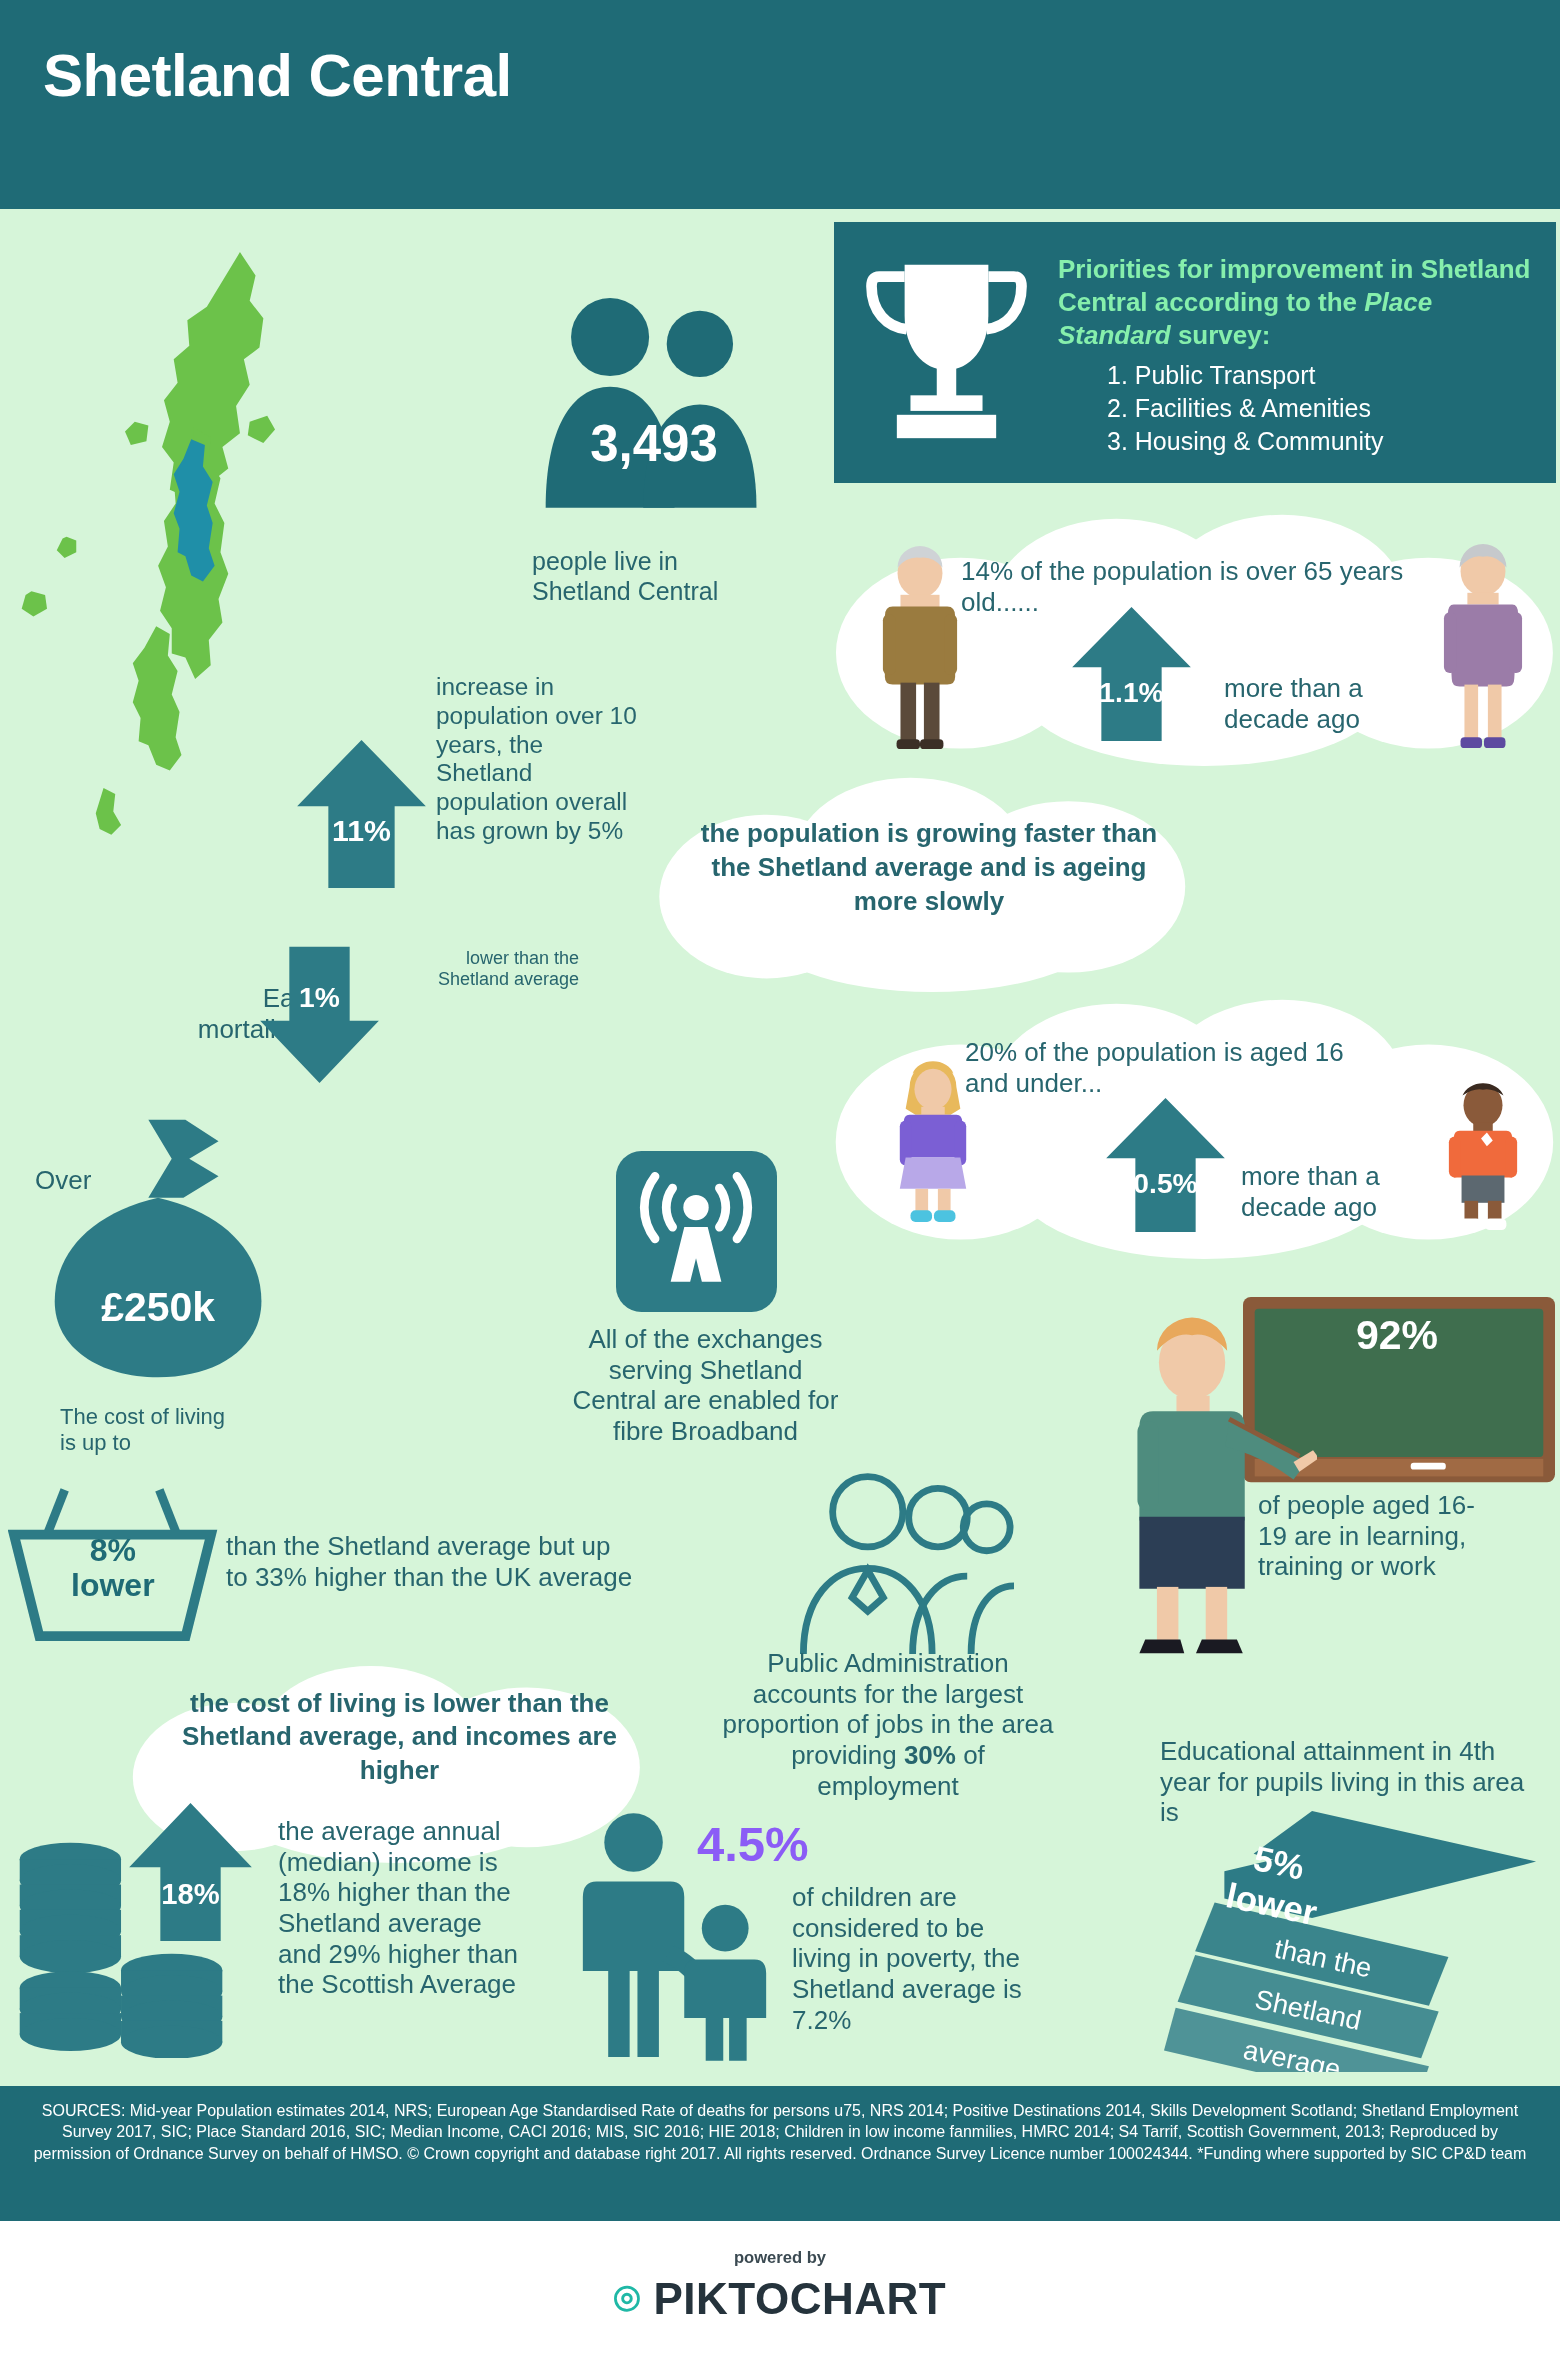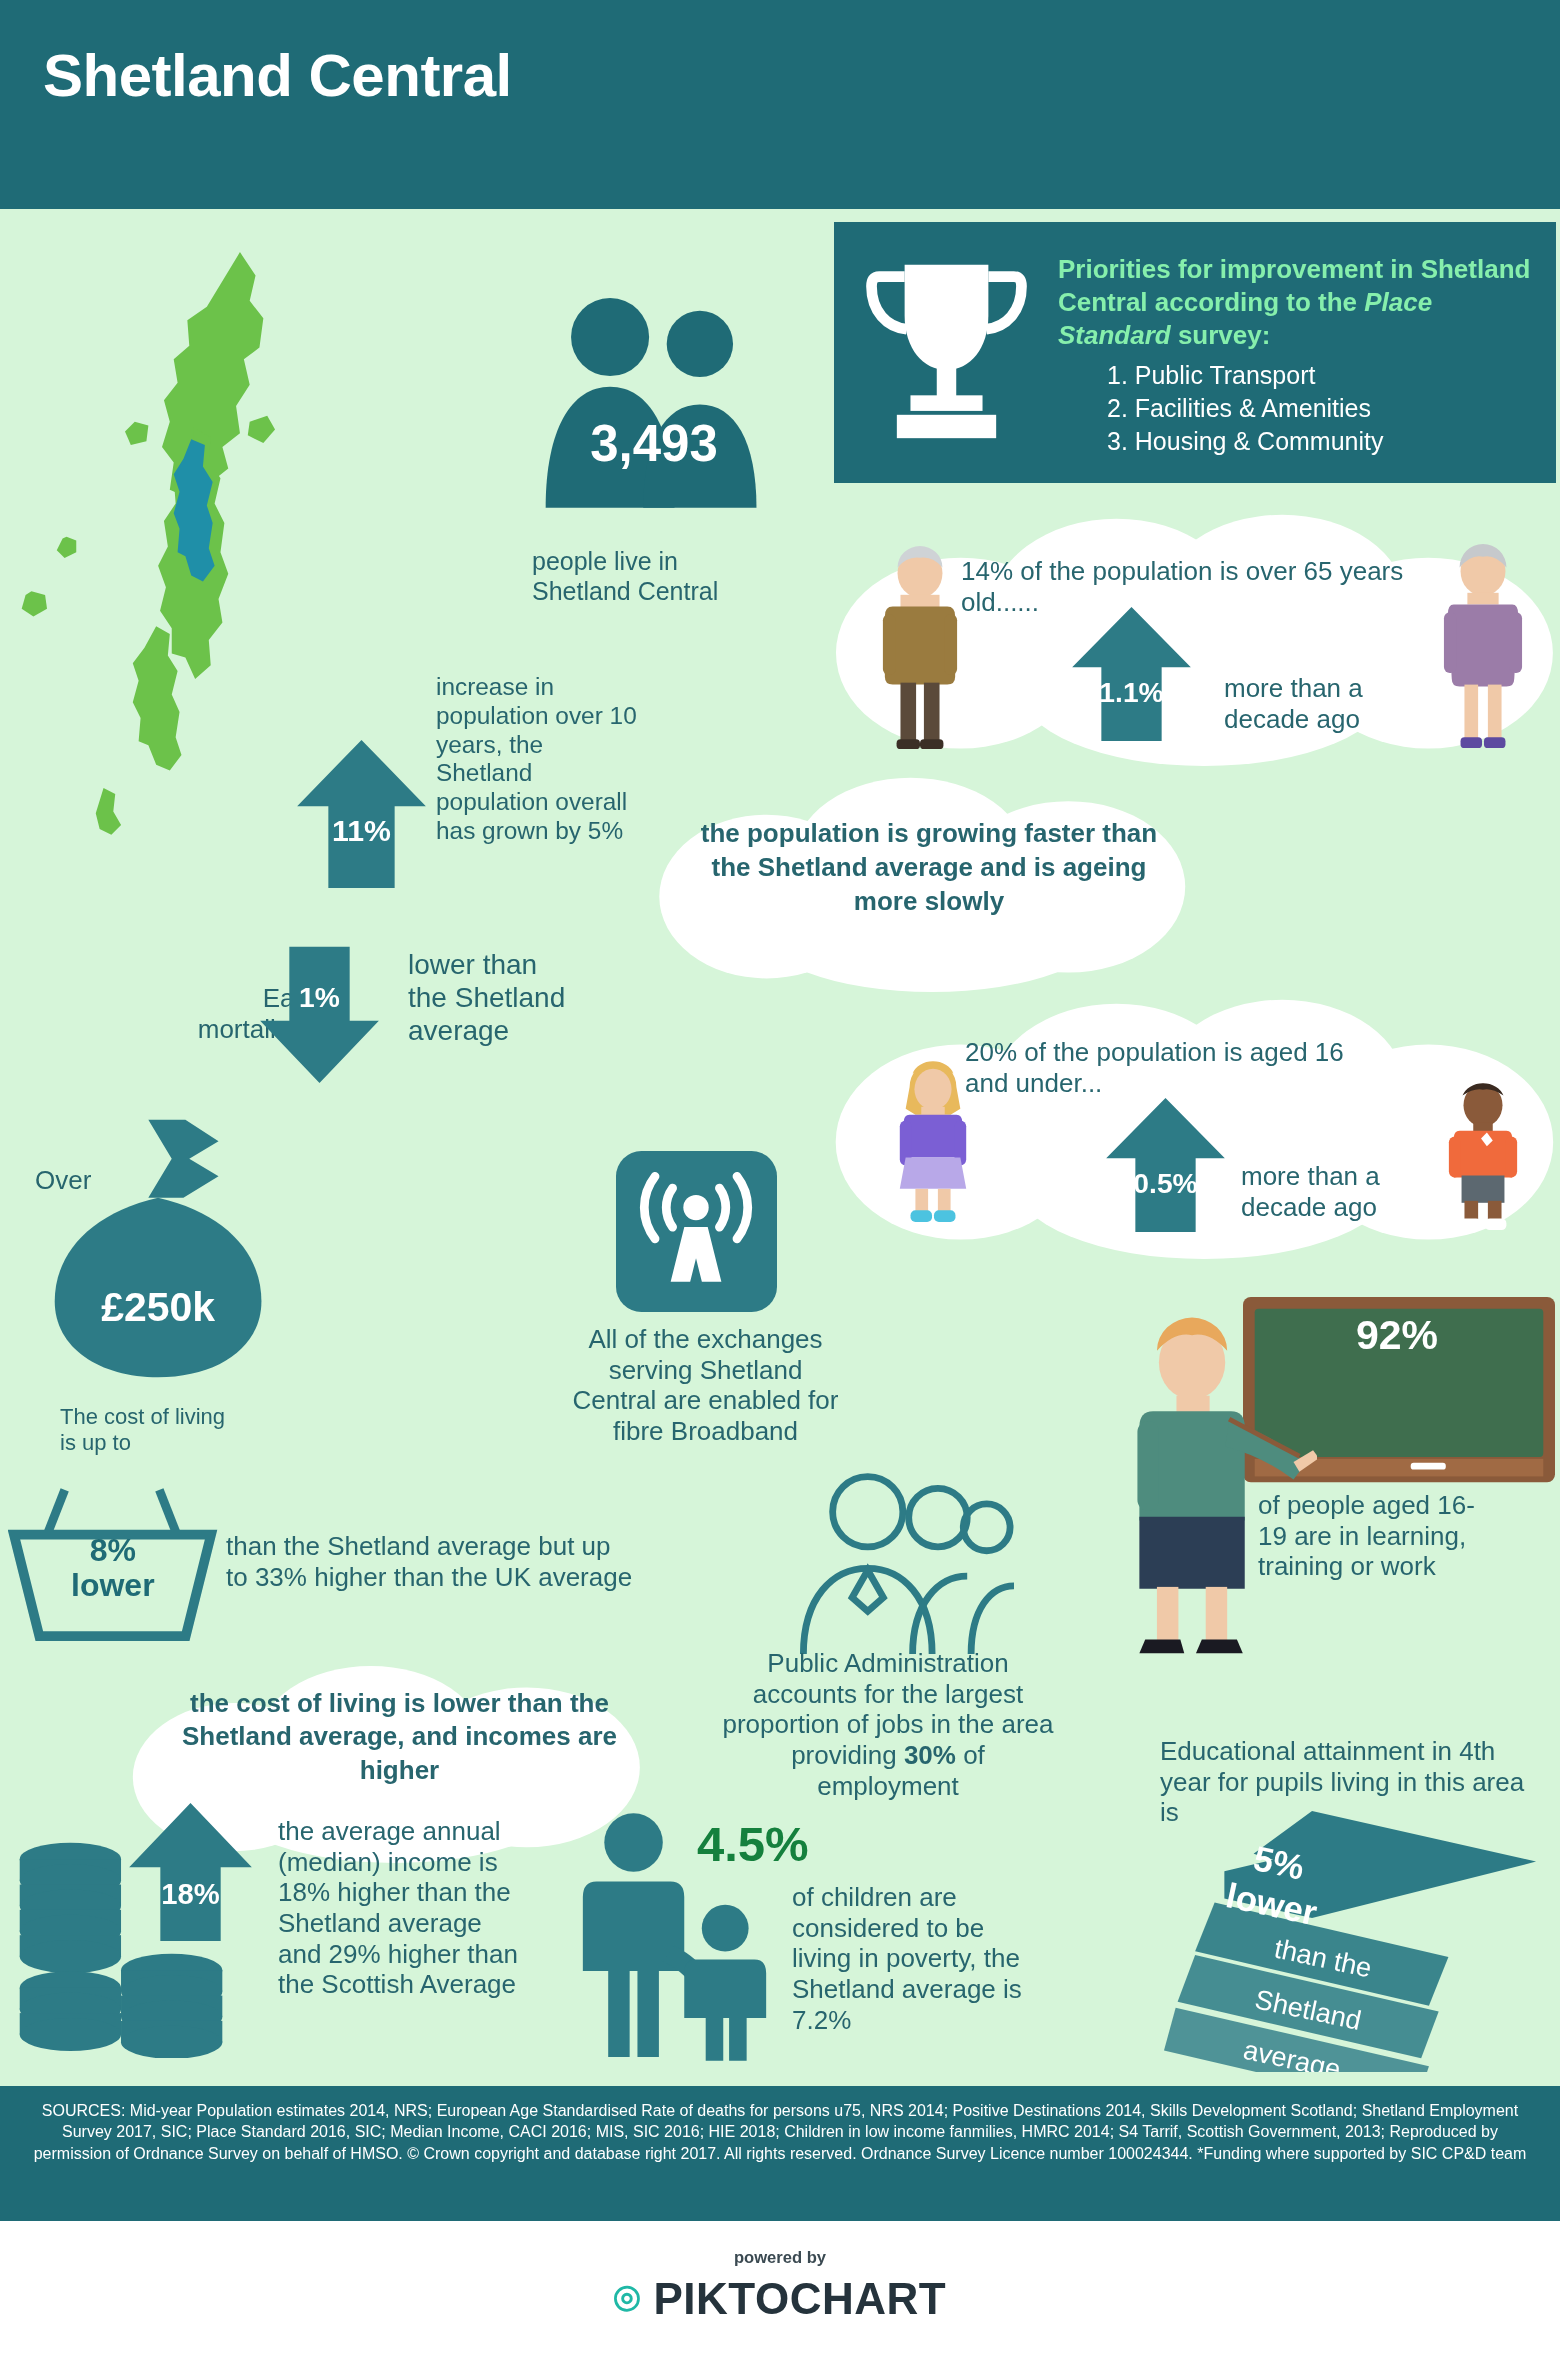--- a/index.html
+++ b/index.html
@@ -212,21 +212,21 @@
   </div>
   <div class="txt bold" style="left:700px; top:817px; width:458px; text-align:center; font-size:26px; line-height:1.3;">the population is growing faster than the Shetland average and is ageing more slowly</div>
 
   <div class="txt" style="left:166px; top:983px; width:156px; text-align:right; font-size:26px;">Early mortality is</div>
   <div class="arrow" style="left:256px; top:941px;">
     <svg width="127" height="146" viewBox="0 0 130 150">
       <path d="M65 146 L126 82 H96 V6 H34 V82 H4 Z" fill="#2d7b86"></path>
       <text x="65" y="68" text-anchor="middle" fill="#ffffff" font-size="29" font-weight="bold" font-family="Liberation Sans, sans-serif">1%</text>
     </svg>
   </div>
-  <div class="txt" style="left:408px; top:948px; width:171px; font-size:28px;">lower than the Shetland average</div>
+  <div class="txt" style="left:408px; top:948px; width:171px; font-size:18px;text-align:right;">lower than the Shetland average</div>
 
   <div class="cloud" style="left:824px; top:990px;">
     <svg width="736" height="273" viewBox="0 0 755 280">
       <g fill="#ffffff">
         <ellipse cx="140" cy="156" rx="128" ry="100"></ellipse>
         <ellipse cx="300" cy="110" rx="130" ry="96"></ellipse>
         <ellipse cx="470" cy="100" rx="126" ry="90"></ellipse>
         <ellipse cx="620" cy="156" rx="128" ry="100"></ellipse>
         <ellipse cx="390" cy="196" rx="195" ry="80"></ellipse>
       </g>
@@ -428,21 +428,21 @@
     <svg width="195" height="254" viewBox="0 0 200 260">
       <g fill="#2d7b86">
         <circle cx="58" cy="34" r="30"></circle>
         <path d="M20 74 h76 q14 0 14 16 v76 h-26 v88 h-22 v-88 h-8 v88 h-22 v-88 h-26 v-76 q0 -16 14 -16z"></path>
         <path d="M100 140 q26 14 34 30 l-16 10 q-10 -14 -30 -24z"></path>
         <circle cx="152" cy="122" r="24"></circle>
         <path d="M122 154 h60 q12 0 12 14 v46 h-20 v44 h-18 v-44 h-6 v44 h-18 v-44 h-22 v-46 q0 -14 12 -14z"></path>
       </g>
     </svg>
   </div>
-  <div style="position:absolute; left:697px; top:1816px; font-size:49px; font-weight:bold; color:#15803d;">4.5%</div>
+  <div style="position:absolute; left:697px; top:1816px; font-size:49px; font-weight:bold; color:#8b5cf6;">4.5%</div>
   <div class="txt" style="left:792px; top:1882px; width:239px; font-size:26px;">of children are considered to be living in poverty, the Shetland average is 7.2%</div>
 
   <div class="sources">SOURCES: Mid-year Population estimates 2014, NRS; European Age Standardised Rate of deaths for persons u75, NRS 2014; Positive Destinations 2014, Skills Development Scotland; Shetland Employment Survey 2017, SIC; Place Standard 2016, SIC; Median Income, CACI 2016;  MIS, SIC 2016; HIE 2018; Children in low income fanmilies, HMRC 2014; S4 Tarrif, Scottish Government, 2013; Reproduced by permission of Ordnance Survey on behalf of HMSO. © Crown copyright and database right 2017. All rights reserved. Ordnance Survey Licence number 100024344. *Funding where supported by SIC CP&amp;D team</div>
 
   <div class="powered">
     <div class="pw">powered by</div>
     <div class="brand">
       <span class="mark">⌾</span> <span>PIKTOCHART</span>
     </div>
   </div>

